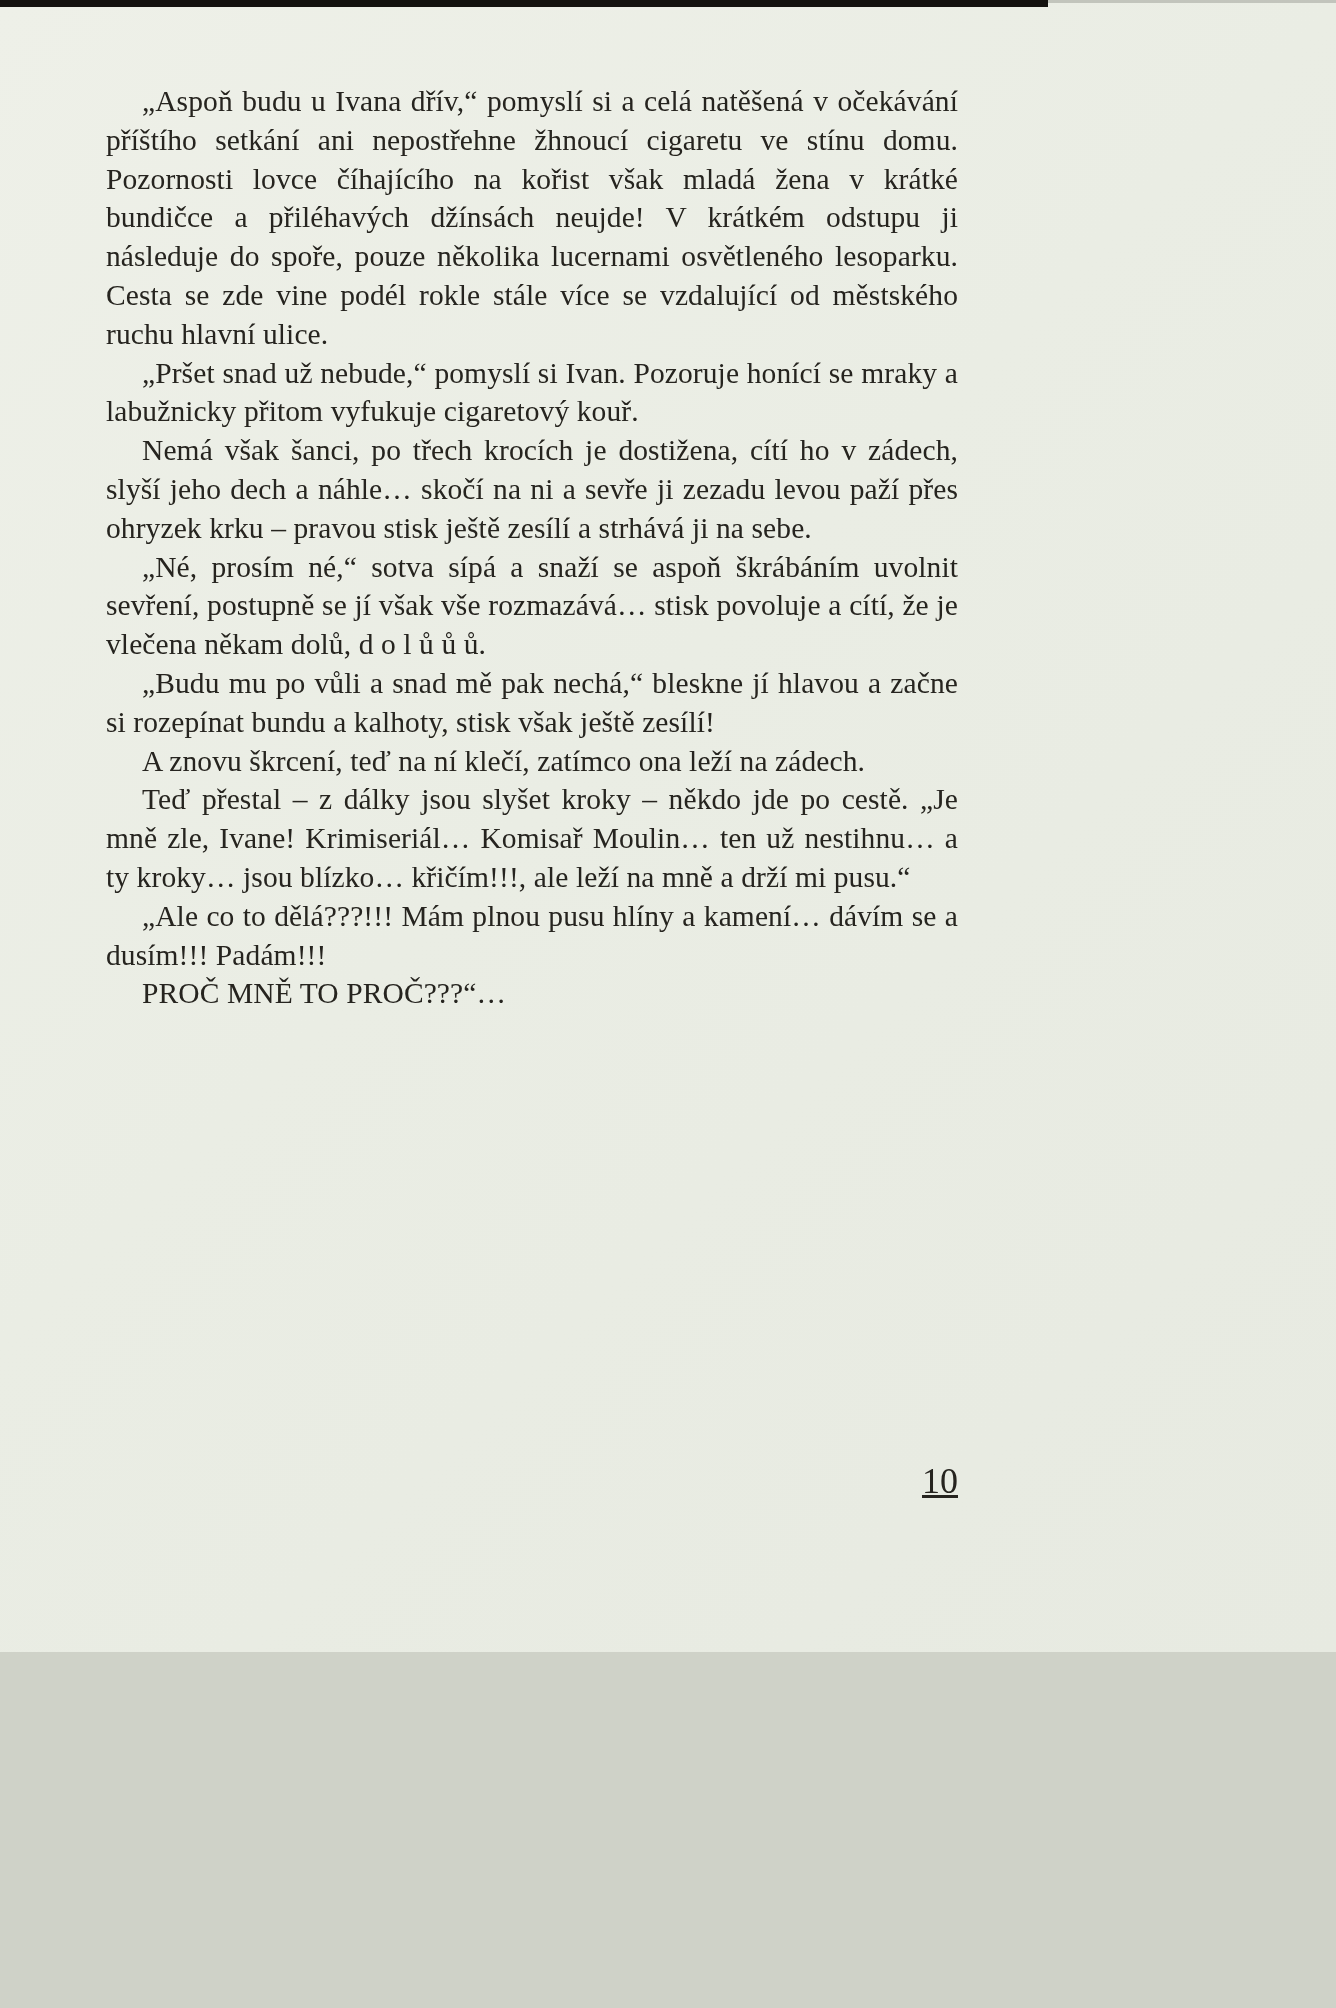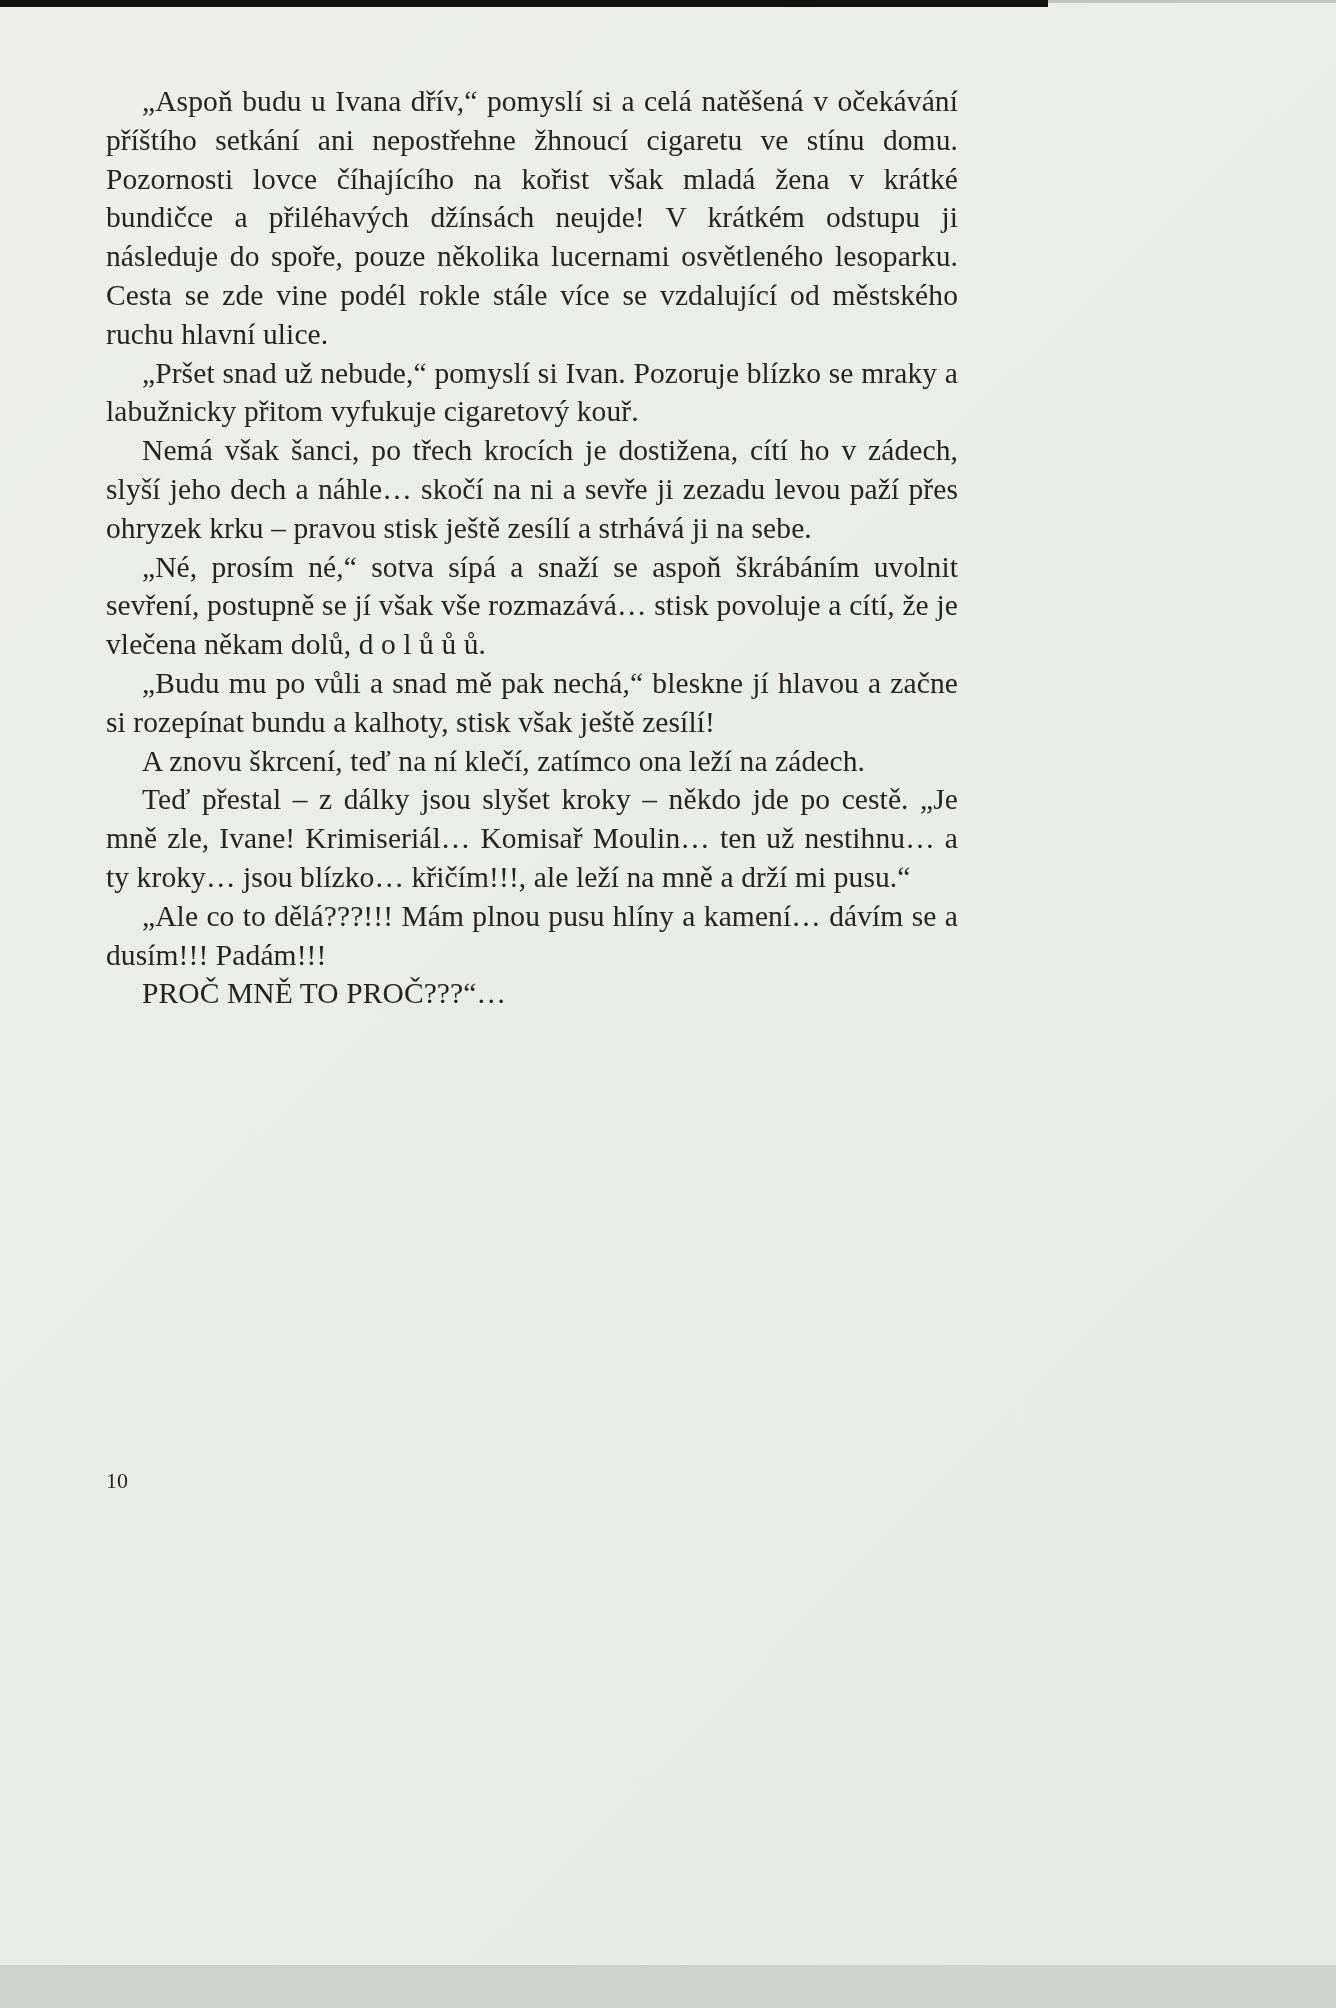--- a/index.html
+++ b/index.html
@@ -3,21 +3,21 @@
 <meta charset="utf-8">
 <style>
   html, body {
     margin: 0;
     padding: 0;
     background: #cfd2c8;
   }
   .page {
     position: relative;
     width: 1336px;
-    height: 1965px;
+    height: 1652px;
     margin: 0 auto;
     background: linear-gradient(135deg, #eef0e8 0%, #eaede4 45%, #e7eae1 100%);
     overflow: hidden;
     font-family: "Liberation Serif", "DejaVu Serif", serif;
     color: #26241f;
   }
   .scan-edge-top {
     position: absolute;
     top: 0;
     left: 0;
@@ -49,36 +49,37 @@
     letter-spacing: 0.1px;
   }
   .para.indent {
     text-indent: 36px;
   }
   .page-number {
     position: absolute;
     left: 106px;
     width: 852px;
     top: 1462px;
-    text-align: left;
-    font-size: 22px;
+    text-align: right;
+    font-size: 36px;
     line-height: 38.8px;
+    text-decoration: underline;
   }
 </style>
 </head>
 <body>
 
 <div class="page">
 
   <div class="scan-edge-top"></div>
   <div class="scan-edge-top-right"></div>
 
   <div class="text-block">
     <p class="para indent">„Aspoň budu u Ivana dřív,“ pomyslí si a celá natěšená v očekávání příštího setkání ani nepostřehne žhnoucí cigaretu ve stínu domu. Pozornosti lovce číhajícího na kořist však mladá žena v krátké bundičce a přiléhavých džínsách neujde! V krátkém odstupu ji následuje do spoře, pouze několika lucernami osvětleného lesoparku. Cesta se zde vine podél rokle stále více se vzdalující od městského ruchu hlavní ulice.</p>
-    <p class="para indent">„Pršet snad už nebude,“ pomyslí si Ivan. Pozoruje blízko se mraky a labužnicky přitom vyfukuje cigaretový kouř.</p>
+    <p class="para indent">„Pršet snad už nebude,“ pomyslí si Ivan. Pozoruje honící se mraky a labužnicky přitom vyfukuje cigaretový kouř.</p>
     <p class="para indent">Nemá však šanci, po třech krocích je dostižena, cítí ho v zádech, slyší jeho dech a náhle… skočí na ni a sevře ji zezadu levou paží přes ohryzek krku – pravou stisk ještě zesílí a strhává ji na sebe.</p>
     <p class="para indent">„Né, prosím né,“ sotva sípá a snaží se aspoň škrábáním uvolnit sevření, postupně se jí však vše rozmazává… stisk povoluje a cítí, že je vlečena někam dolů, d o l ů ů ů.</p>
     <p class="para indent">„Budu mu po vůli a snad mě pak nechá,“ bleskne jí hlavou a začne si rozepínat bundu a kalhoty, stisk však ještě zesílí!</p>
     <p class="para indent">A znovu škrcení, teď na ní klečí, zatímco ona leží na zádech.</p>
     <p class="para indent">Teď přestal – z dálky jsou slyšet kroky – někdo jde po cestě. „Je mně zle, Ivane! Krimiseriál… Komisař Moulin… ten už nestihnu… a ty kroky… jsou blízko… křičím!!!, ale leží na mně a drží mi pusu.“</p>
     <p class="para indent">„Ale co to dělá???!!! Mám plnou pusu hlíny a kamení… dávím se a dusím!!! Padám!!!</p>
     <p class="para indent">PROČ MNĚ TO PROČ???“…</p>
   </div>
 
   <div class="page-number">10</div>

